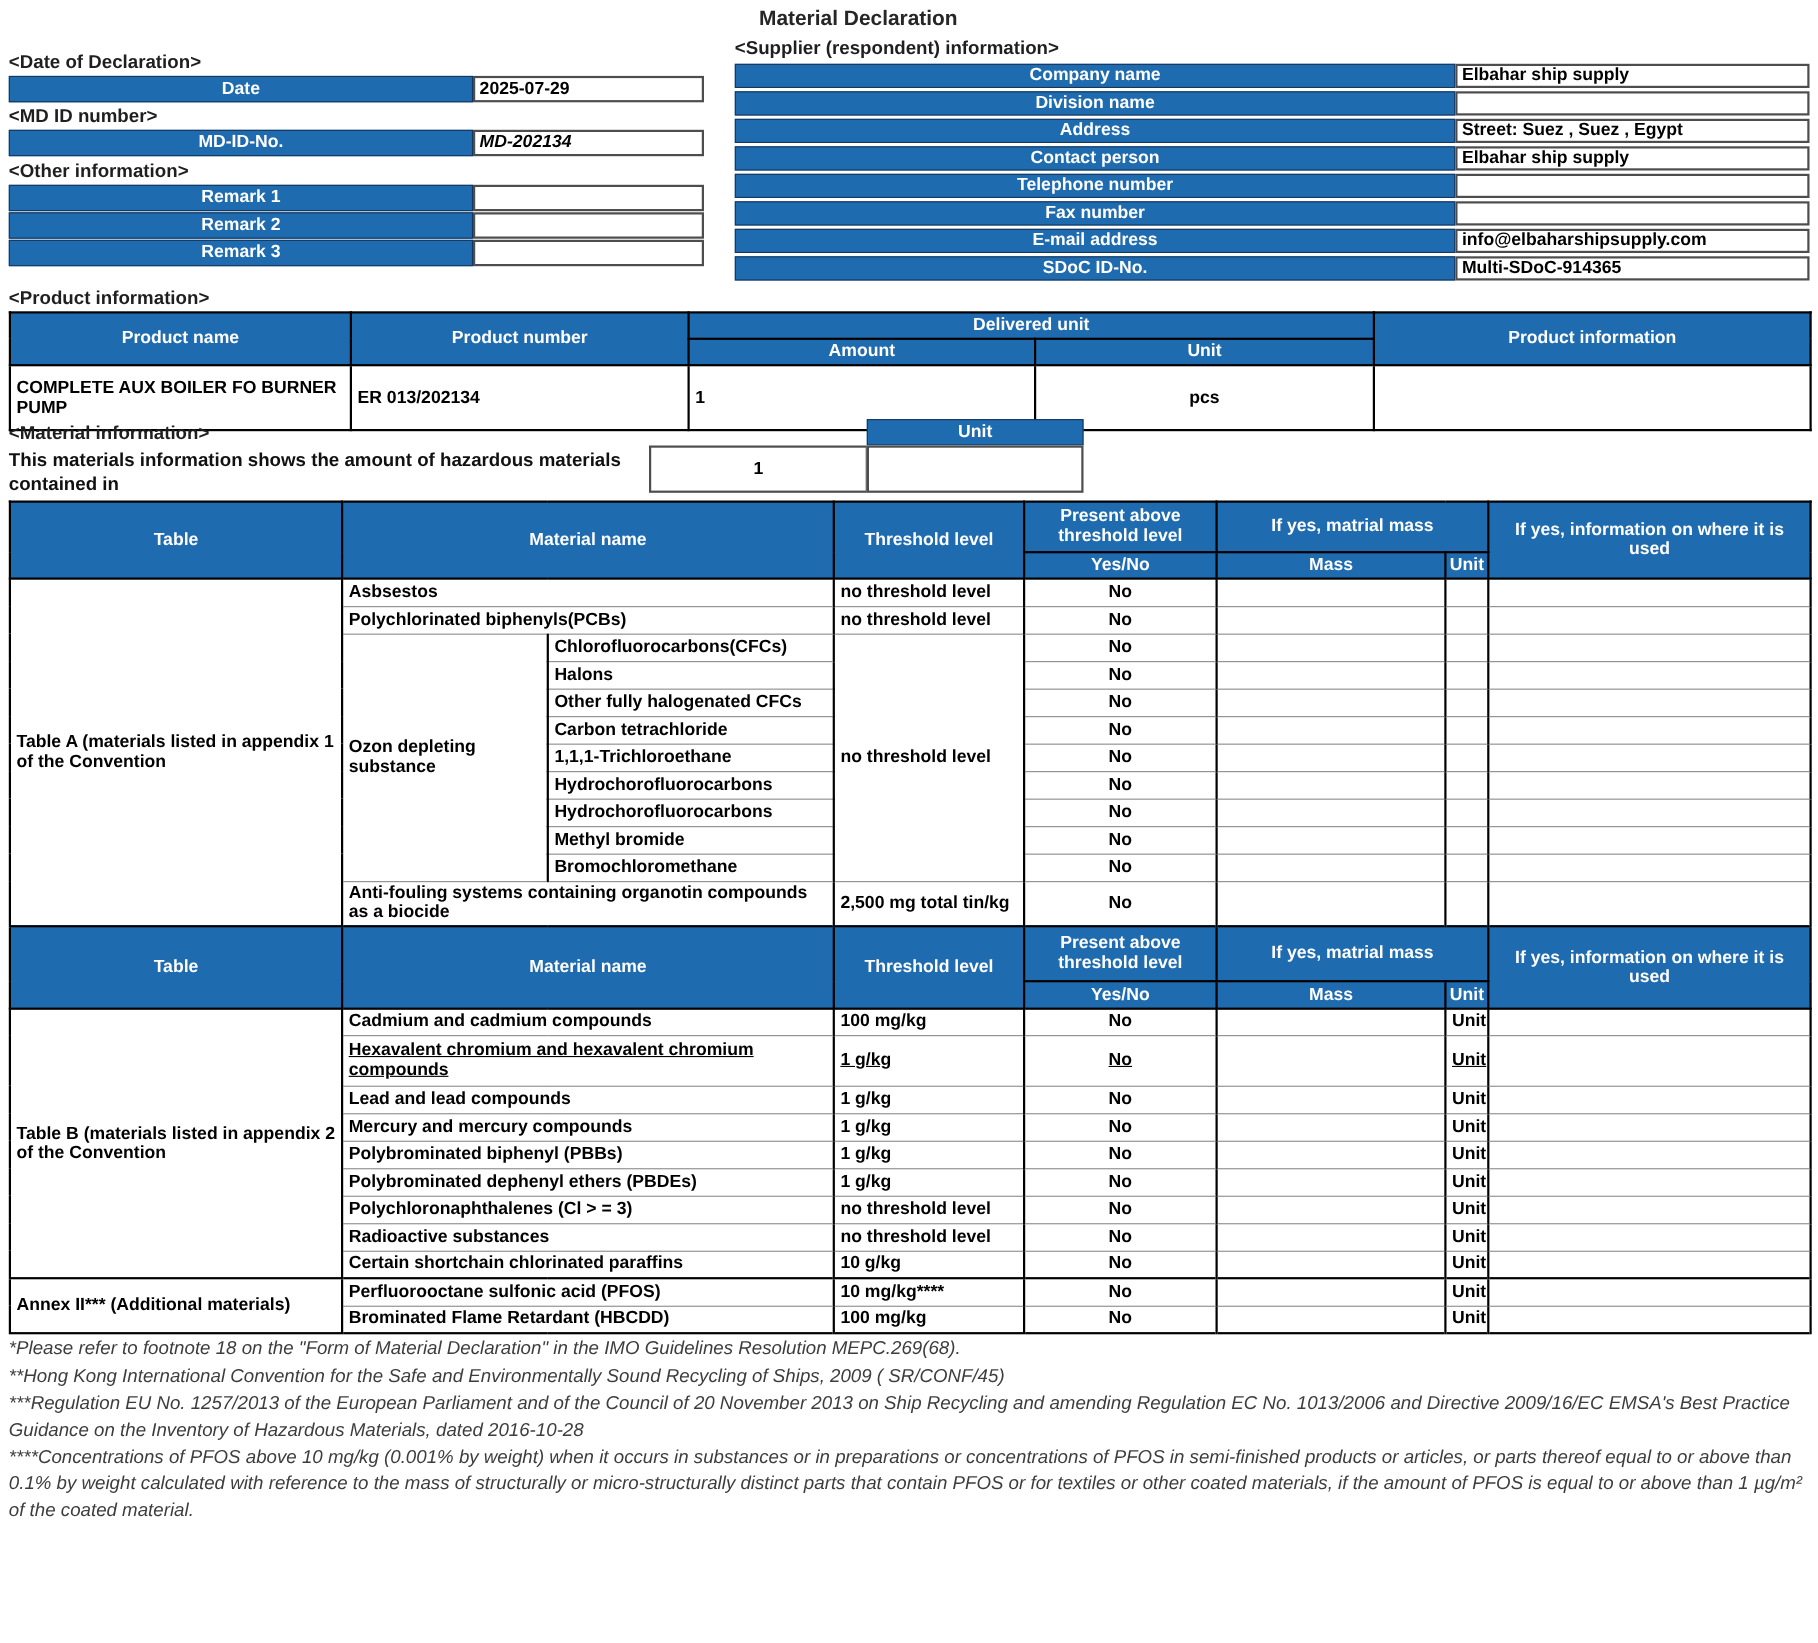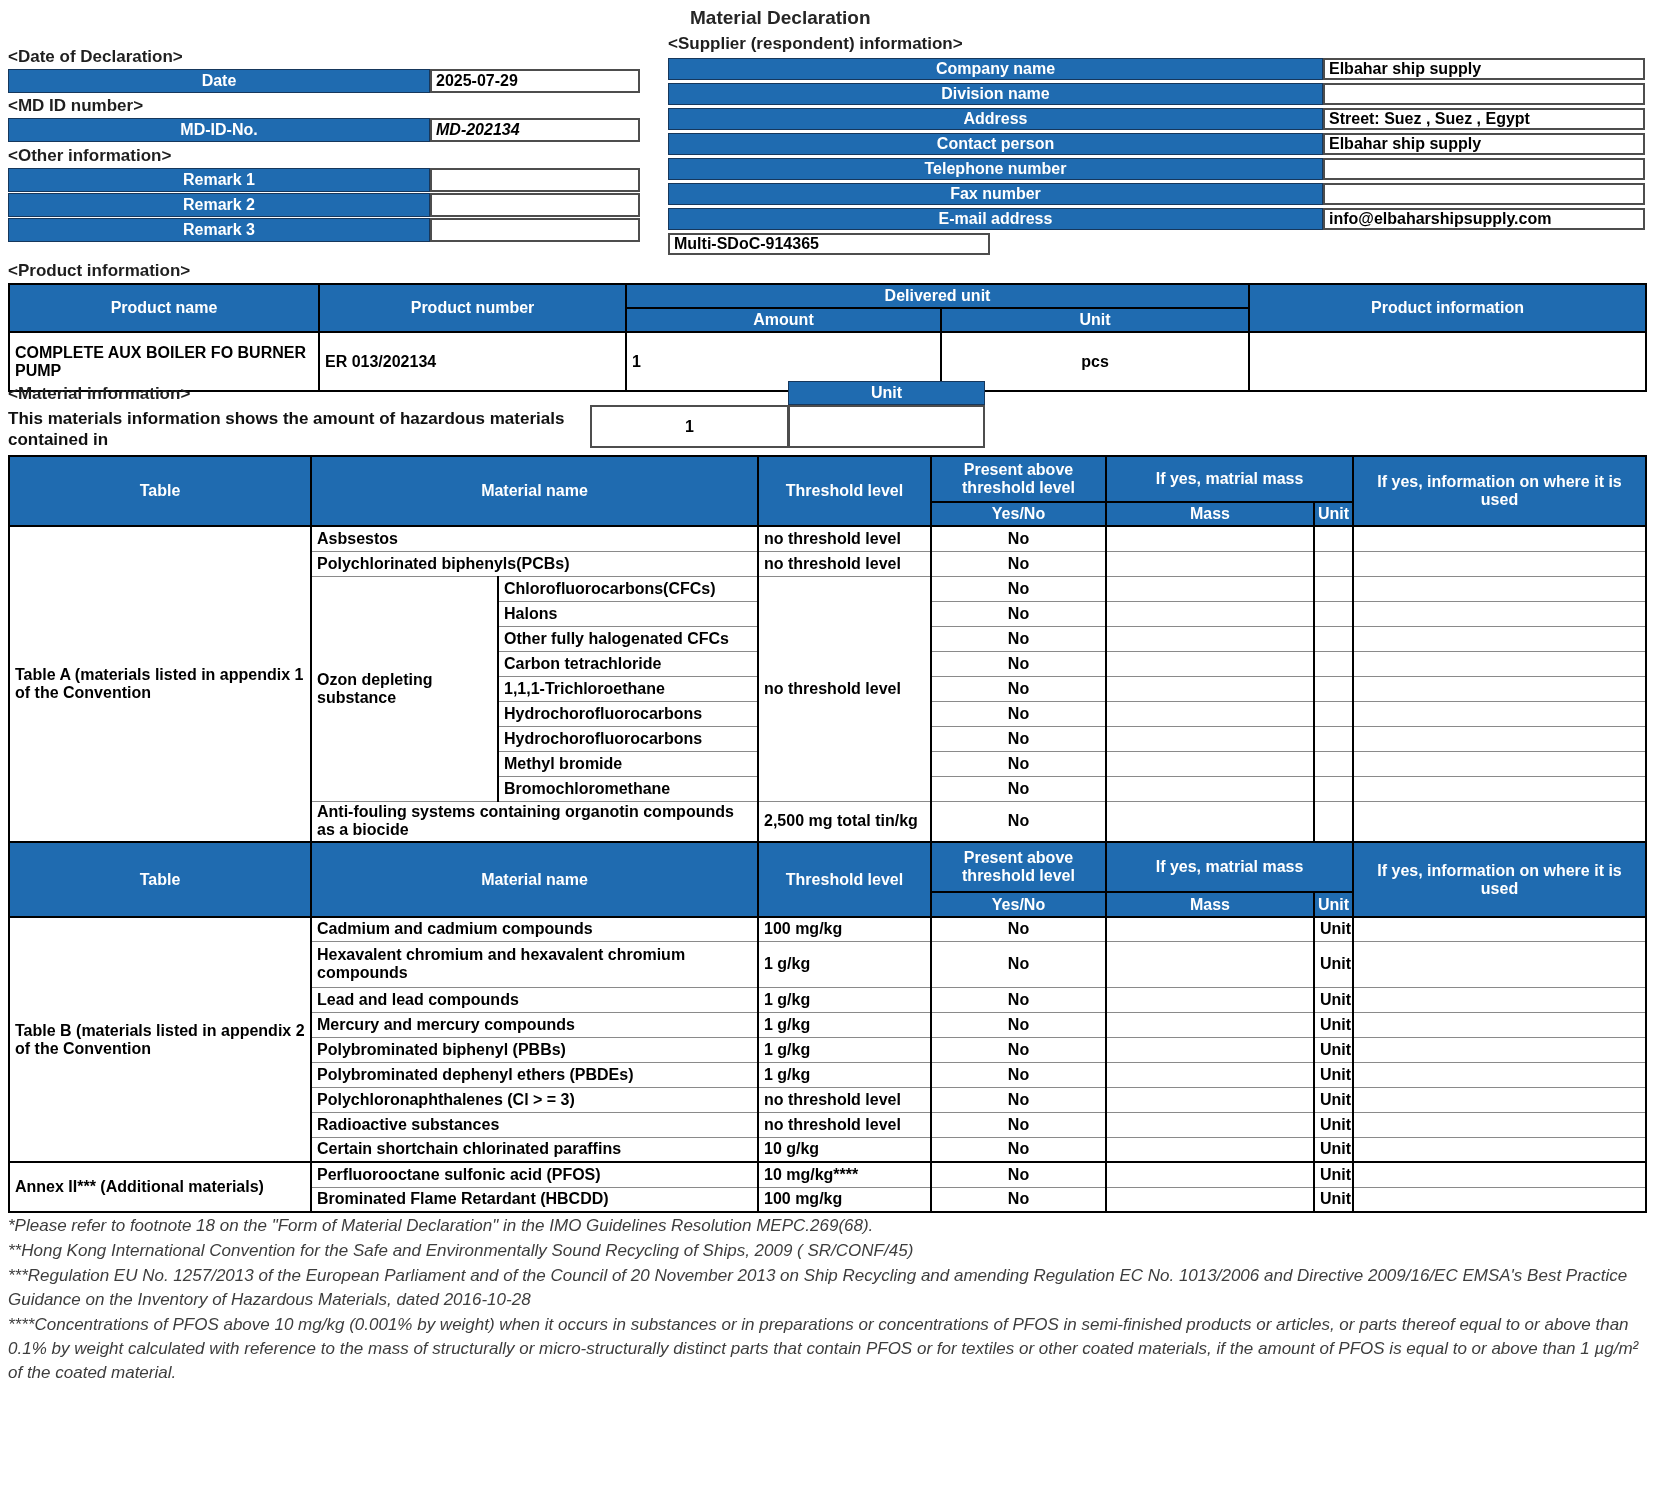--- a/index.html
+++ b/index.html
@@ -88,20 +88,21 @@
   </div>
   <div class="kv suprow">
     <div class="kv-k" style="width:655px;">Fax number</div>
     <div class="kv-v" style="width:322px;"></div>
   </div>
   <div class="kv suprow">
     <div class="kv-k" style="width:655px;">E-mail address</div>
     <div class="kv-v" style="width:322px;">info@elbaharshipsupply.com</div>
   </div>
   <div class="kv suprow">
+    <div class="kv-k" style="width:655px;">SDoC ID-No.</div>
     <div class="kv-v" style="width:322px;">Multi-SDoC-914365</div>
   </div>
 </div>
 
 <div class="sec-label" style="left:8px;top:261px;">&lt;Product information&gt;</div>
 <table class="grid abs" style="left:8px;top:283px;width:1637px;">
   <colgroup>
       <col style="width:310px">
       <col style="width:307px">
       <col style="width:315px">
@@ -269,21 +270,21 @@
 
   <tr style="height:24px;">
     <td rowspan="9">Table B (materials listed in appendix 2 of the Convention</td>
     <td colspan="2">Cadmium and cadmium compounds</td>
     <td>100 mg/kg</td>
     <td class="c">No</td>
     <td></td>
     <td>Unit</td>
     <td></td>
   </tr>
-  <tr style="height:46px;">
+  <tr style="height:46px;text-decoration:underline;">
     <td colspan="2">Hexavalent chromium and hexavalent chromium compounds</td>
     <td>1 g/kg</td>
     <td class="c">No</td>
     <td></td>
     <td>Unit</td>
     <td></td>
   </tr>
   <tr style="height:25px;">
     <td colspan="2">Lead and lead compounds</td>
     <td>1 g/kg</td>

